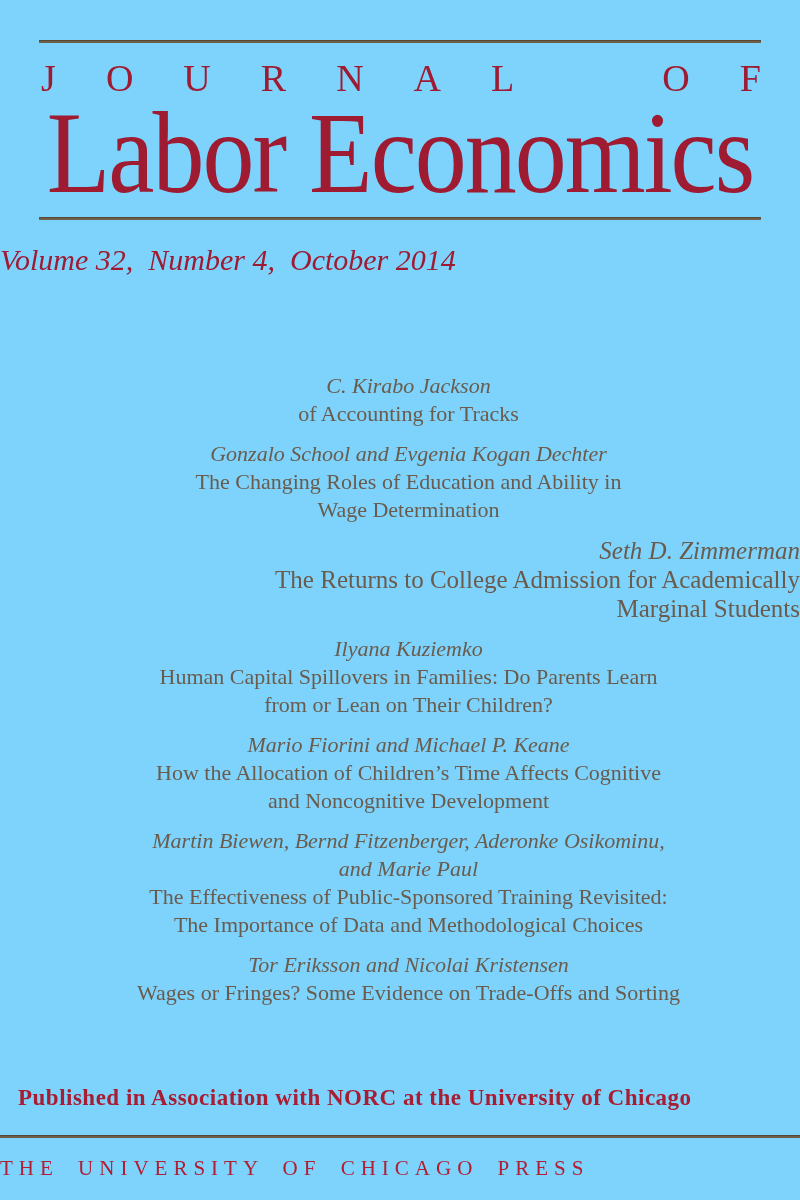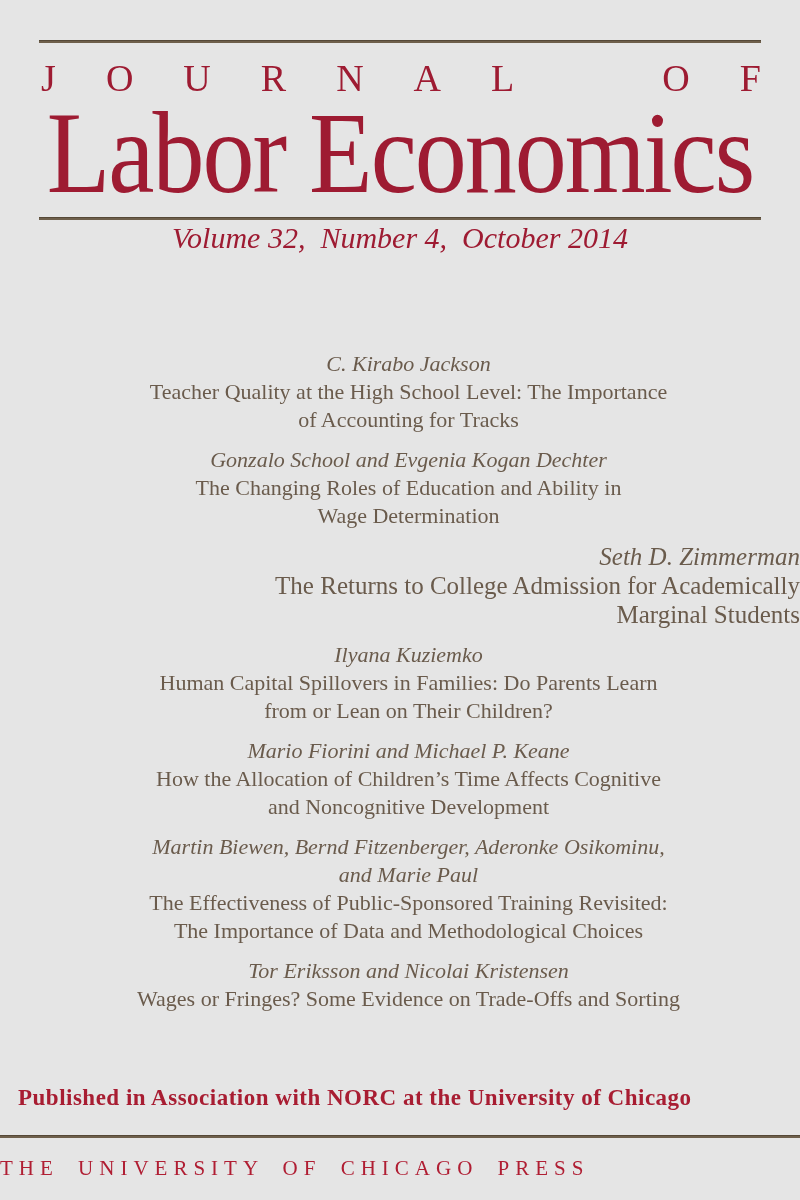--- a/index.html
+++ b/index.html
@@ -4,21 +4,21 @@
 <style>
   * { margin: 0; padding: 0; box-sizing: border-box; }
   html, body { background: #ffffff; }
   body { font-family: "Liberation Serif", "DejaVu Serif", serif; }
 
   .page {
     position: relative;
     width: 800px;
     height: 1200px;
     margin: 0 auto;
-    background: #e5e5e5;
+    background: #7dd3fc;
     overflow: hidden;
   }
 
   .rule {
     height: 3px;
     background: #6e5f4b;
     border-top: 1px solid #554837;
     margin: 0 auto;
   }
 
@@ -43,21 +43,21 @@
     color: #9e1b32;
     font-size: 104px;
     line-height: 106px;
     letter-spacing: -2px;
     transform: scaleY(1.13);
     transform-origin: center 60%;
     white-space: nowrap;
   }
 
   .issue-line {
-    text-align: center;
+    margin-top: 22px;
     color: #9e1b32;
     font-style: italic;
     font-size: 30px;
     line-height: 36px;
     white-space: pre-wrap;
   }
 
   .toc {
     margin-top: 94px;
     text-align: center;
@@ -126,21 +126,20 @@
   <div class="rule mid-rule"></div>
 
   <div class="issue-line">Volume 32,  Number 4,  October 2014</div>
 
   <div class="toc">
       <div class="entry">
         <div class="authors">
           <div>C. Kirabo Jackson</div>
         </div>
         <div class="title">
-          <div>Teacher Quality at the High School Level: The Importance</div>
           <div>of Accounting for Tracks</div>
         </div>
       </div>
       <div class="entry">
         <div class="authors">
           <div>Gonzalo School and Evgenia Kogan Dechter</div>
         </div>
         <div class="title">
           <div>The Changing Roles of Education and Ability in</div>
           <div>Wage Determination</div>

